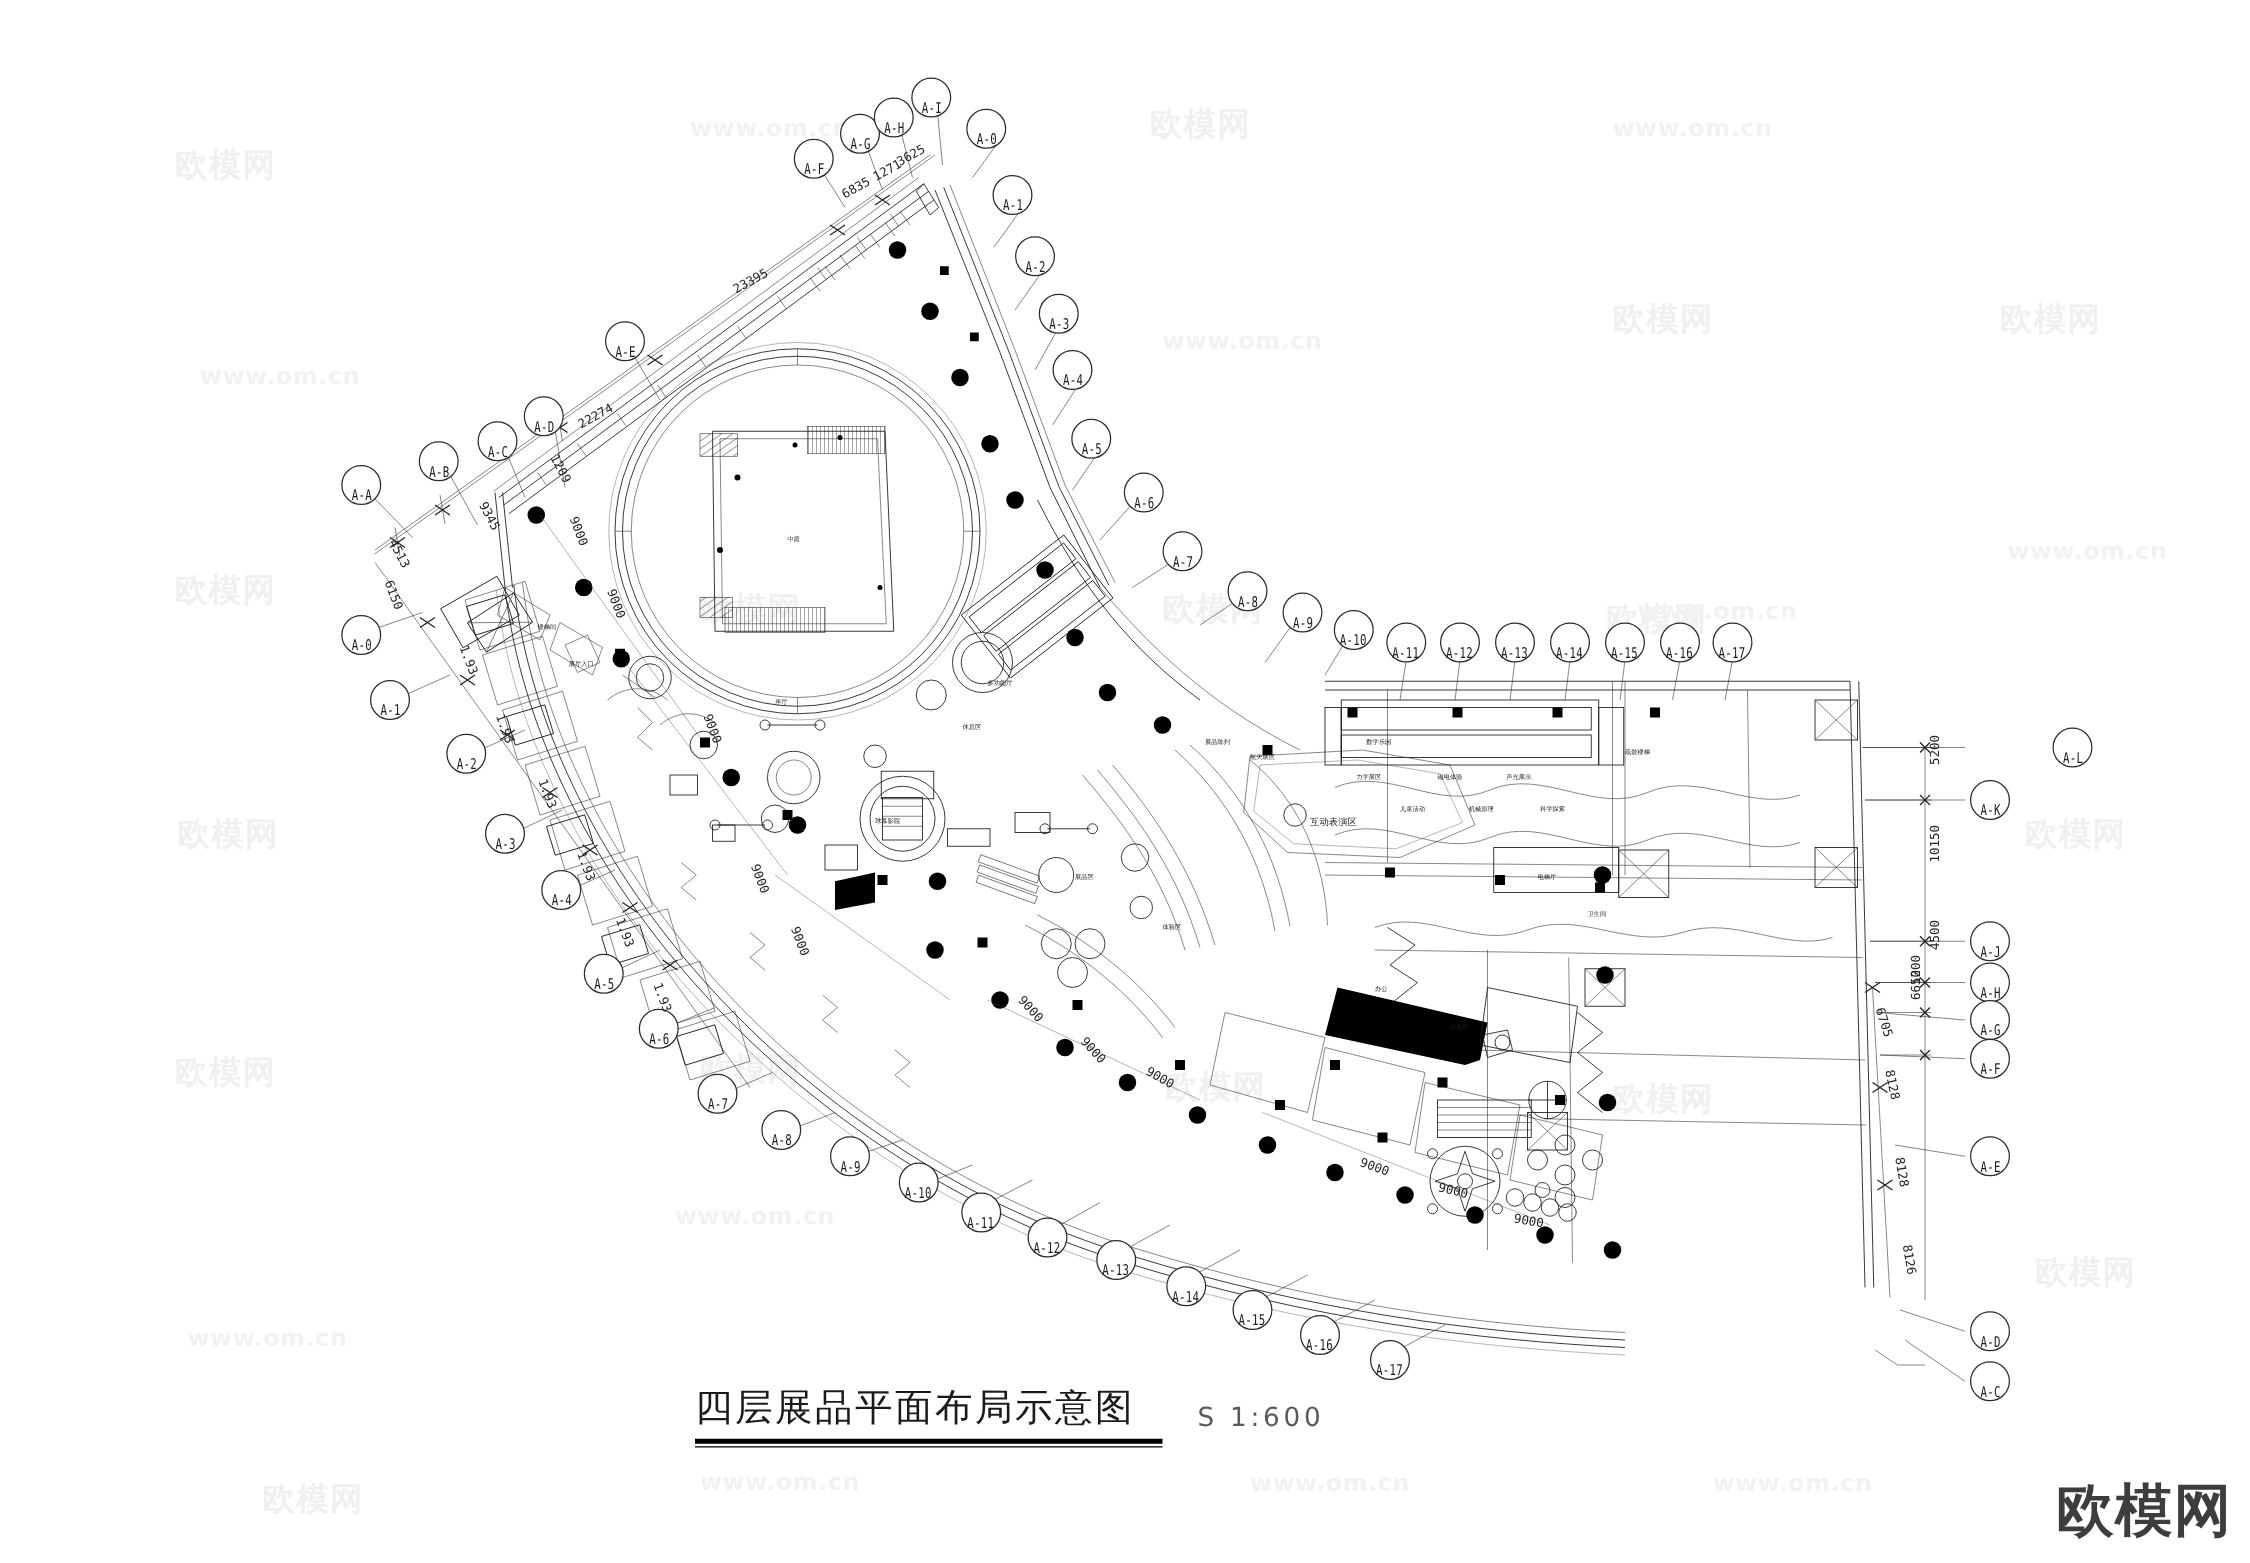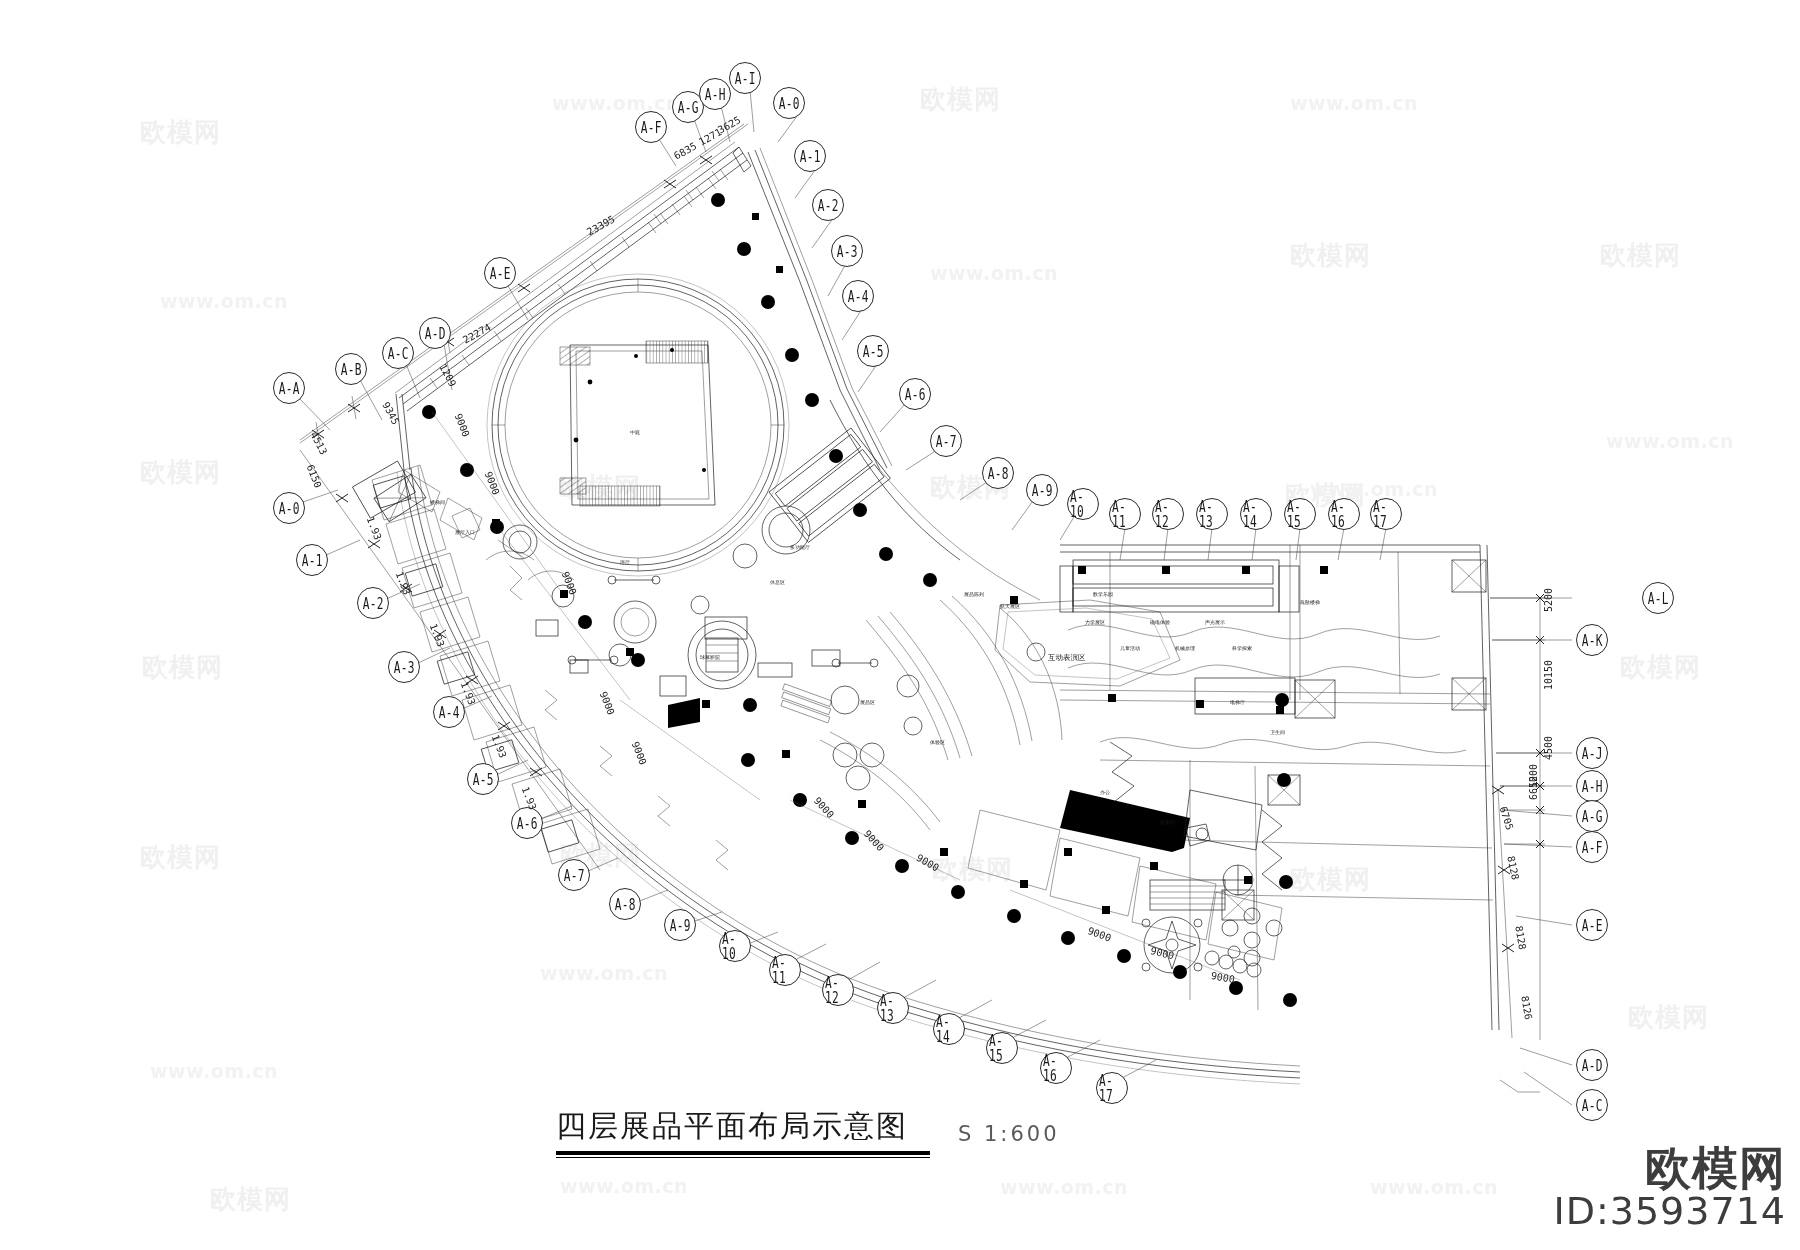--- a/index.html
+++ b/index.html
@@ -4,22 +4,22 @@
 <title>四层展品平面布局示意图</title>
 <style>
   html,body{margin:0;padding:0;background:#ffffff;}
   body{width:1800px;height:1250px;position:relative;overflow:hidden;
        font-family:"Liberation Sans","DejaVu Sans",sans-serif;color:#111;}
   #stage{position:absolute;inset:0;width:1800px;height:1250px;}
   svg.layer{position:absolute;left:0;top:0;width:1800px;height:1250px;overflow:visible;}
 
   
   .bub{position:absolute;width:30px;height:30px;border:1.1px solid #2b2b2b;border-radius:50%;
-       background:#fff;display:flex;align-items:center;justify-content:center;
-       font-size:13px;letter-spacing:.3px;color:#1a1a1a;font-family:"DejaVu Sans Mono",monospace;
+       background:#fff;display:flex;align-items:flex-end;justify-content:center;
+       font-size:10px;letter-spacing:.3px;color:#1a1a1a;font-family:"DejaVu Sans Mono",monospace;
        transform:translate(-50%,-50%);}
   .bub span{transform:scaleY(1.18) scaleX(.86);display:block;line-height:1;}
 
   
   .dim{position:absolute;font-size:10px;color:#242424;white-space:nowrap;
        font-family:"DejaVu Sans Mono",monospace;transform-origin:0 0;}
 
   
   #legend{position:absolute;left:1128px;top:345px;width:250px;}
   #legend .row{display:flex;align-items:center;height:22px;}
@@ -822,16 +822,15 @@
 
   <div id="titleblock">
     <div class="t">四层展品平面布局示意图</div>
     <div class="rule1"></div>
     <div class="rule2"></div>
   </div>
   <div id="scale">S 1:600</div>
 
   <div id="brand">
     <div class="bn">欧模网</div>
-    <div class="bid">ID:3593714</div>
   </div>
 
 </div>
 
 </body></html>

